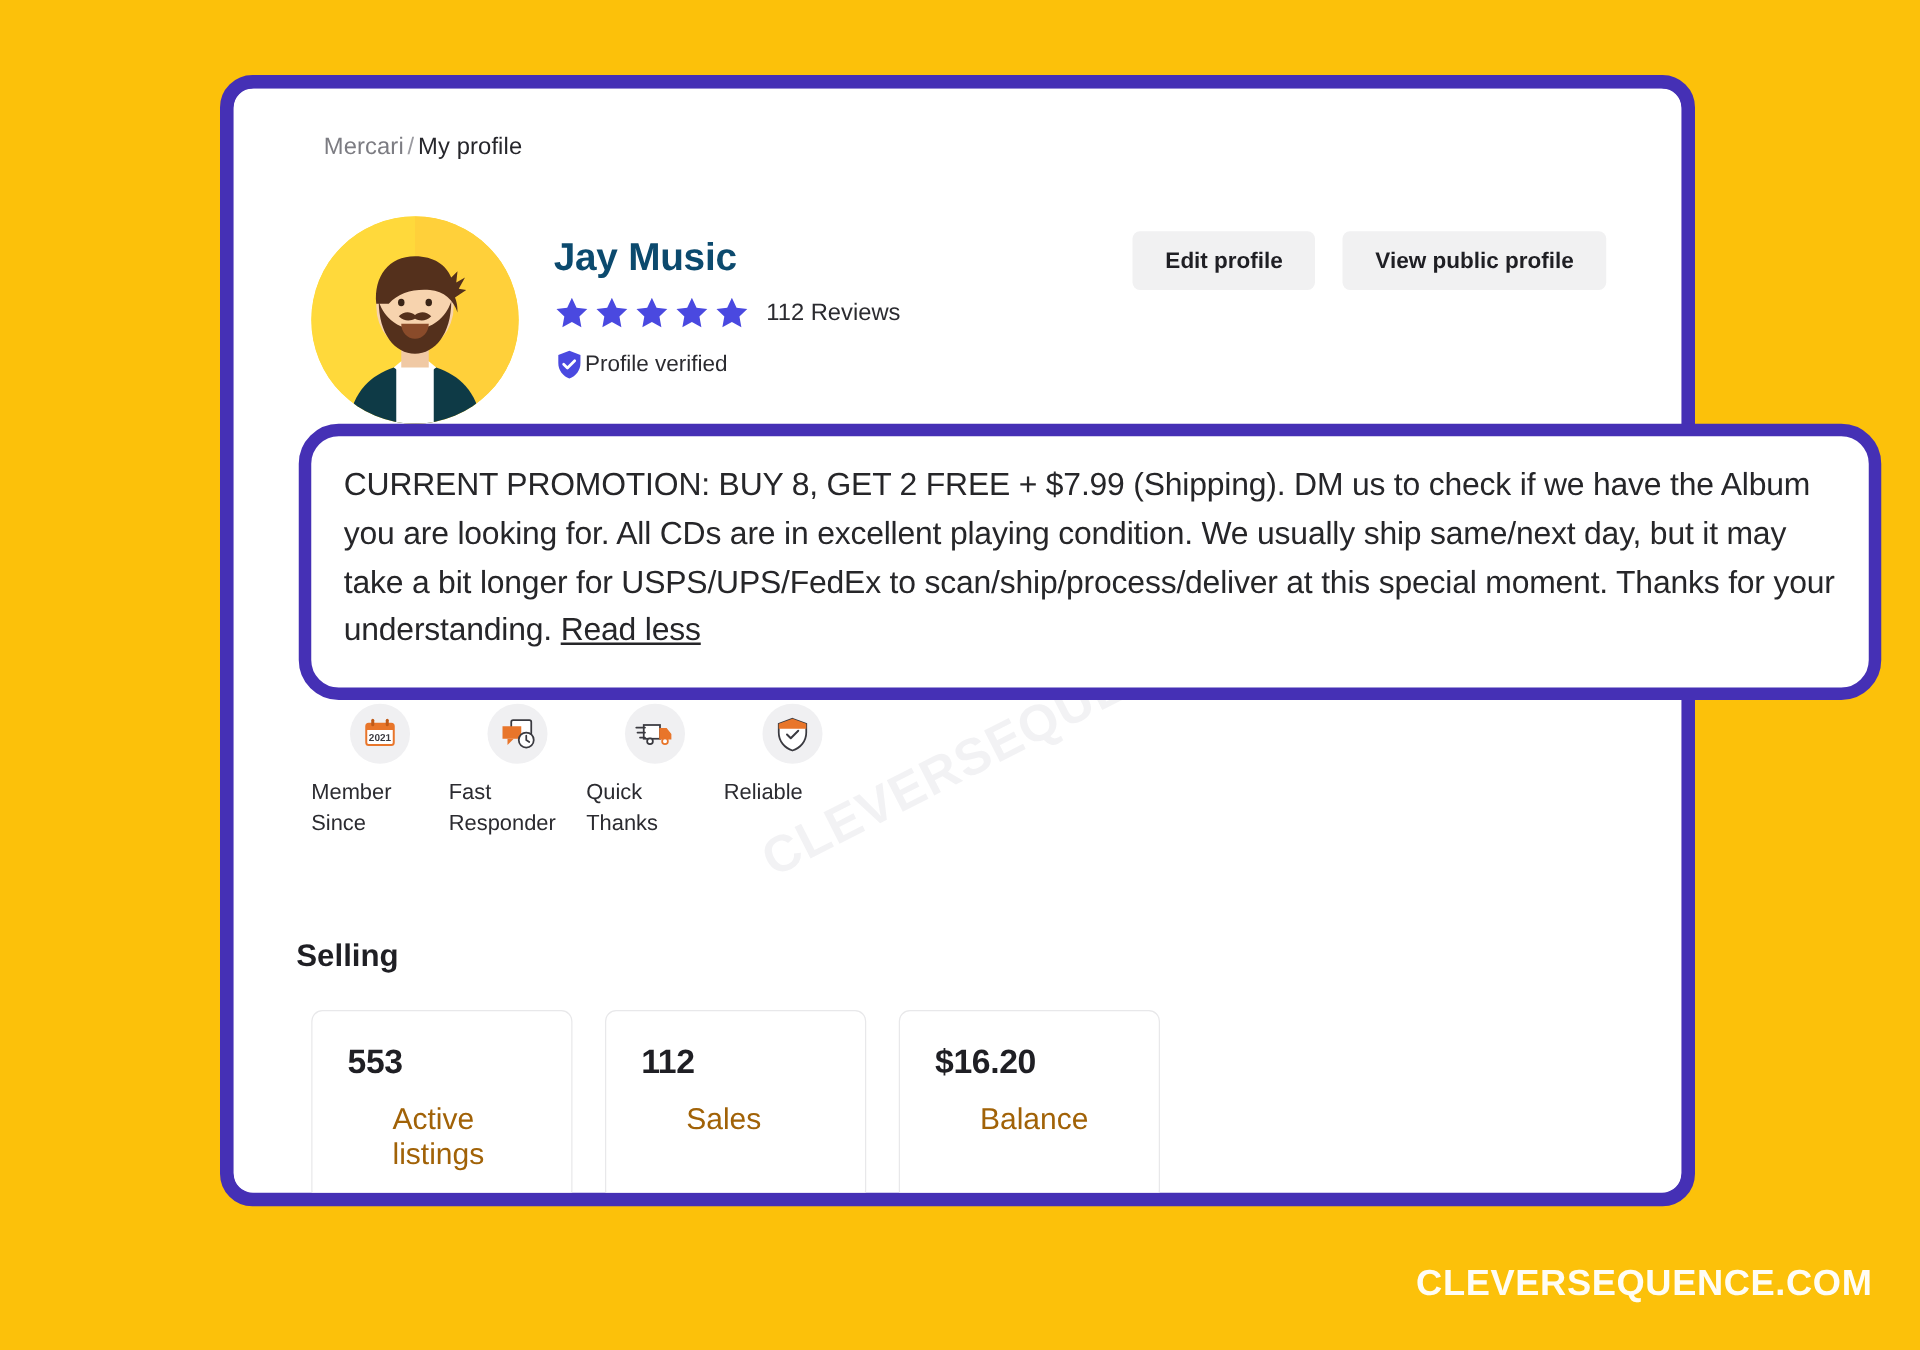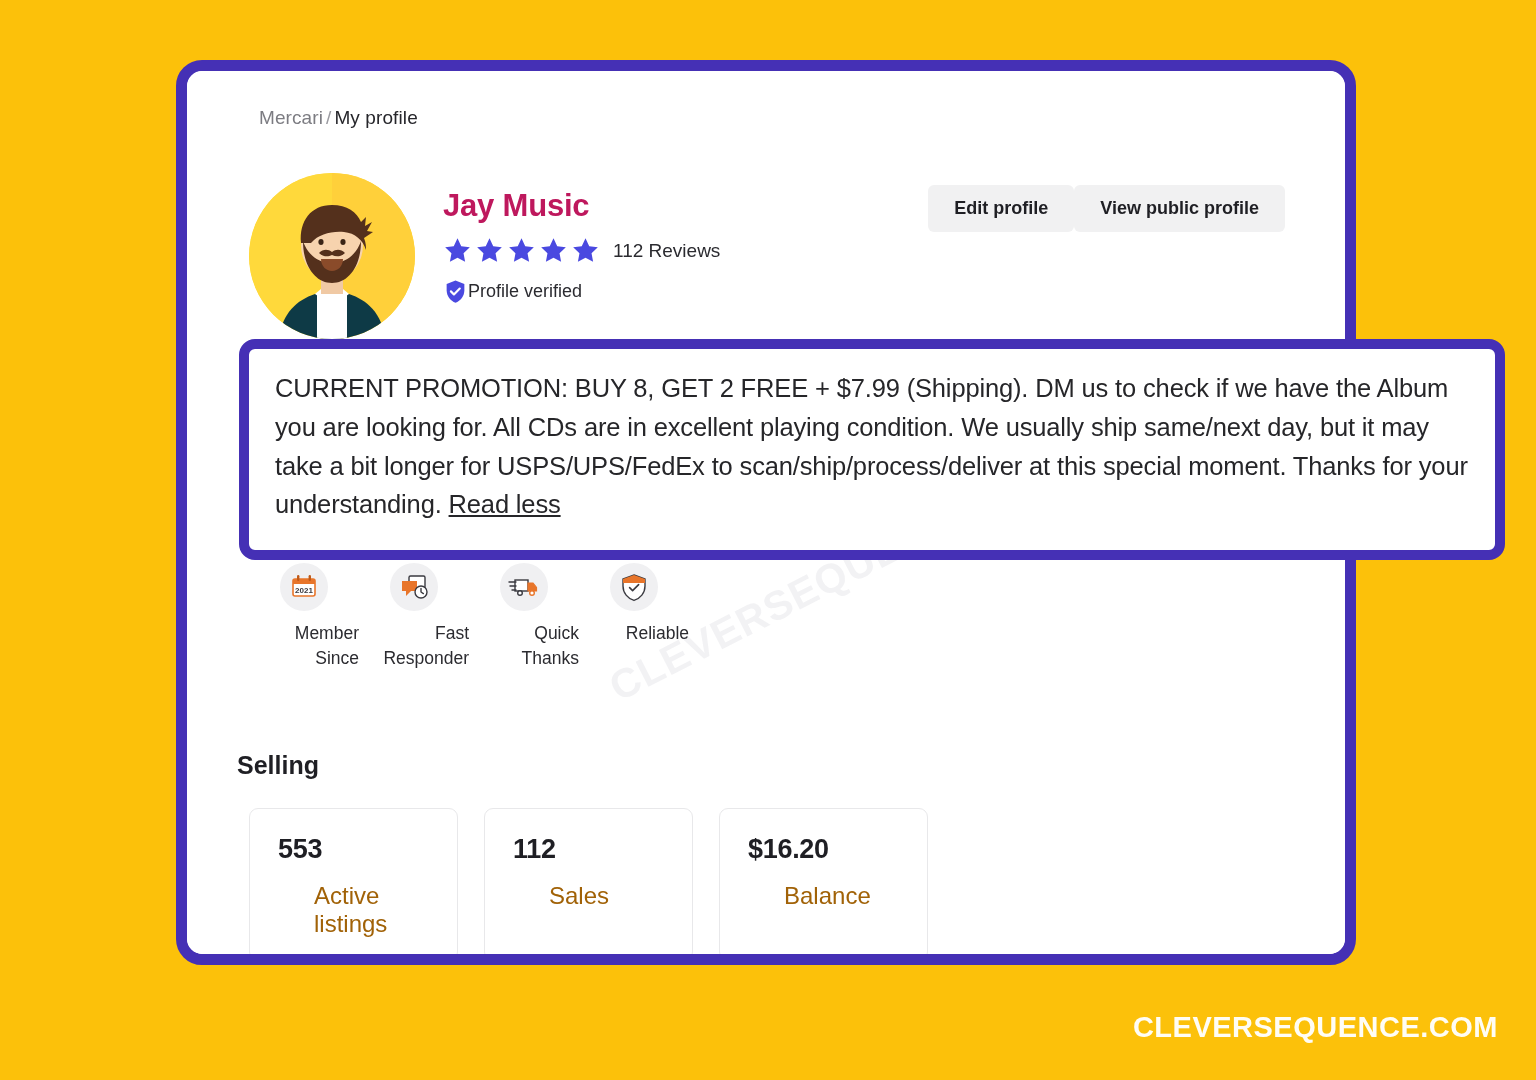--- a/index.html
+++ b/index.html
@@ -74,21 +74,21 @@
 
   .identity {
     position: absolute;
     left: 194px;
     top: 16px;
   }
 
   .display-name {
     font-size: 31px;
     font-weight: bold;
-    color: #be185d;
+    color: #0c4a6e;
     letter-spacing: -.2px;
     line-height: 1.1;
   }
 
   .rating-row {
     display: flex;
     align-items: center;
     margin-top: 13px;
     gap: 13px;
   }
@@ -108,20 +108,21 @@
   .verified-label {
     font-size: 18px;
     color: #2b2b30;
   }
 
   .header-actions {
     position: absolute;
     right: 0;
     top: 12px;
     display: flex;
+    gap: 22px;
   }
   .btn-secondary {
     background: #f1f1f2;
     border: none;
     border-radius: 6px;
     padding: 13px 26px;
     font-family: "Liberation Sans", sans-serif;
     font-size: 18px;
     font-weight: bold;
     color: #1f1f24;
@@ -129,21 +130,21 @@
     white-space: nowrap;
   }
 
   
   .promo-highlight {
     position: absolute;
     left: 52px;
     top: 268px;
     width: 1266px;
     border: 10px solid #4530B5;
-    border-radius: 16px;
+    border-radius: 32px;
     background: #ffffff;
     padding: 20px 26px 26px 26px;
     z-index: 40;
   }
   .promo-text {
     font-size: 25.5px;
     line-height: 1.52;
     color: #262629;
     letter-spacing: -.15px;
   }
@@ -156,21 +157,21 @@
   
   .badges {
     position: absolute;
     left: 62px;
     top: 492px;
     display: flex;
     gap: 0;
   }
   .badge {
     width: 110px;
-    text-align: right;
+    text-align: left;
   }
   .badge-ico {
     width: 48px;
     height: 48px;
     border-radius: 50%;
     background: #f0f0f2;
     margin: 0 auto 10px auto;
     display: flex;
     align-items: center;
     justify-content: center;

